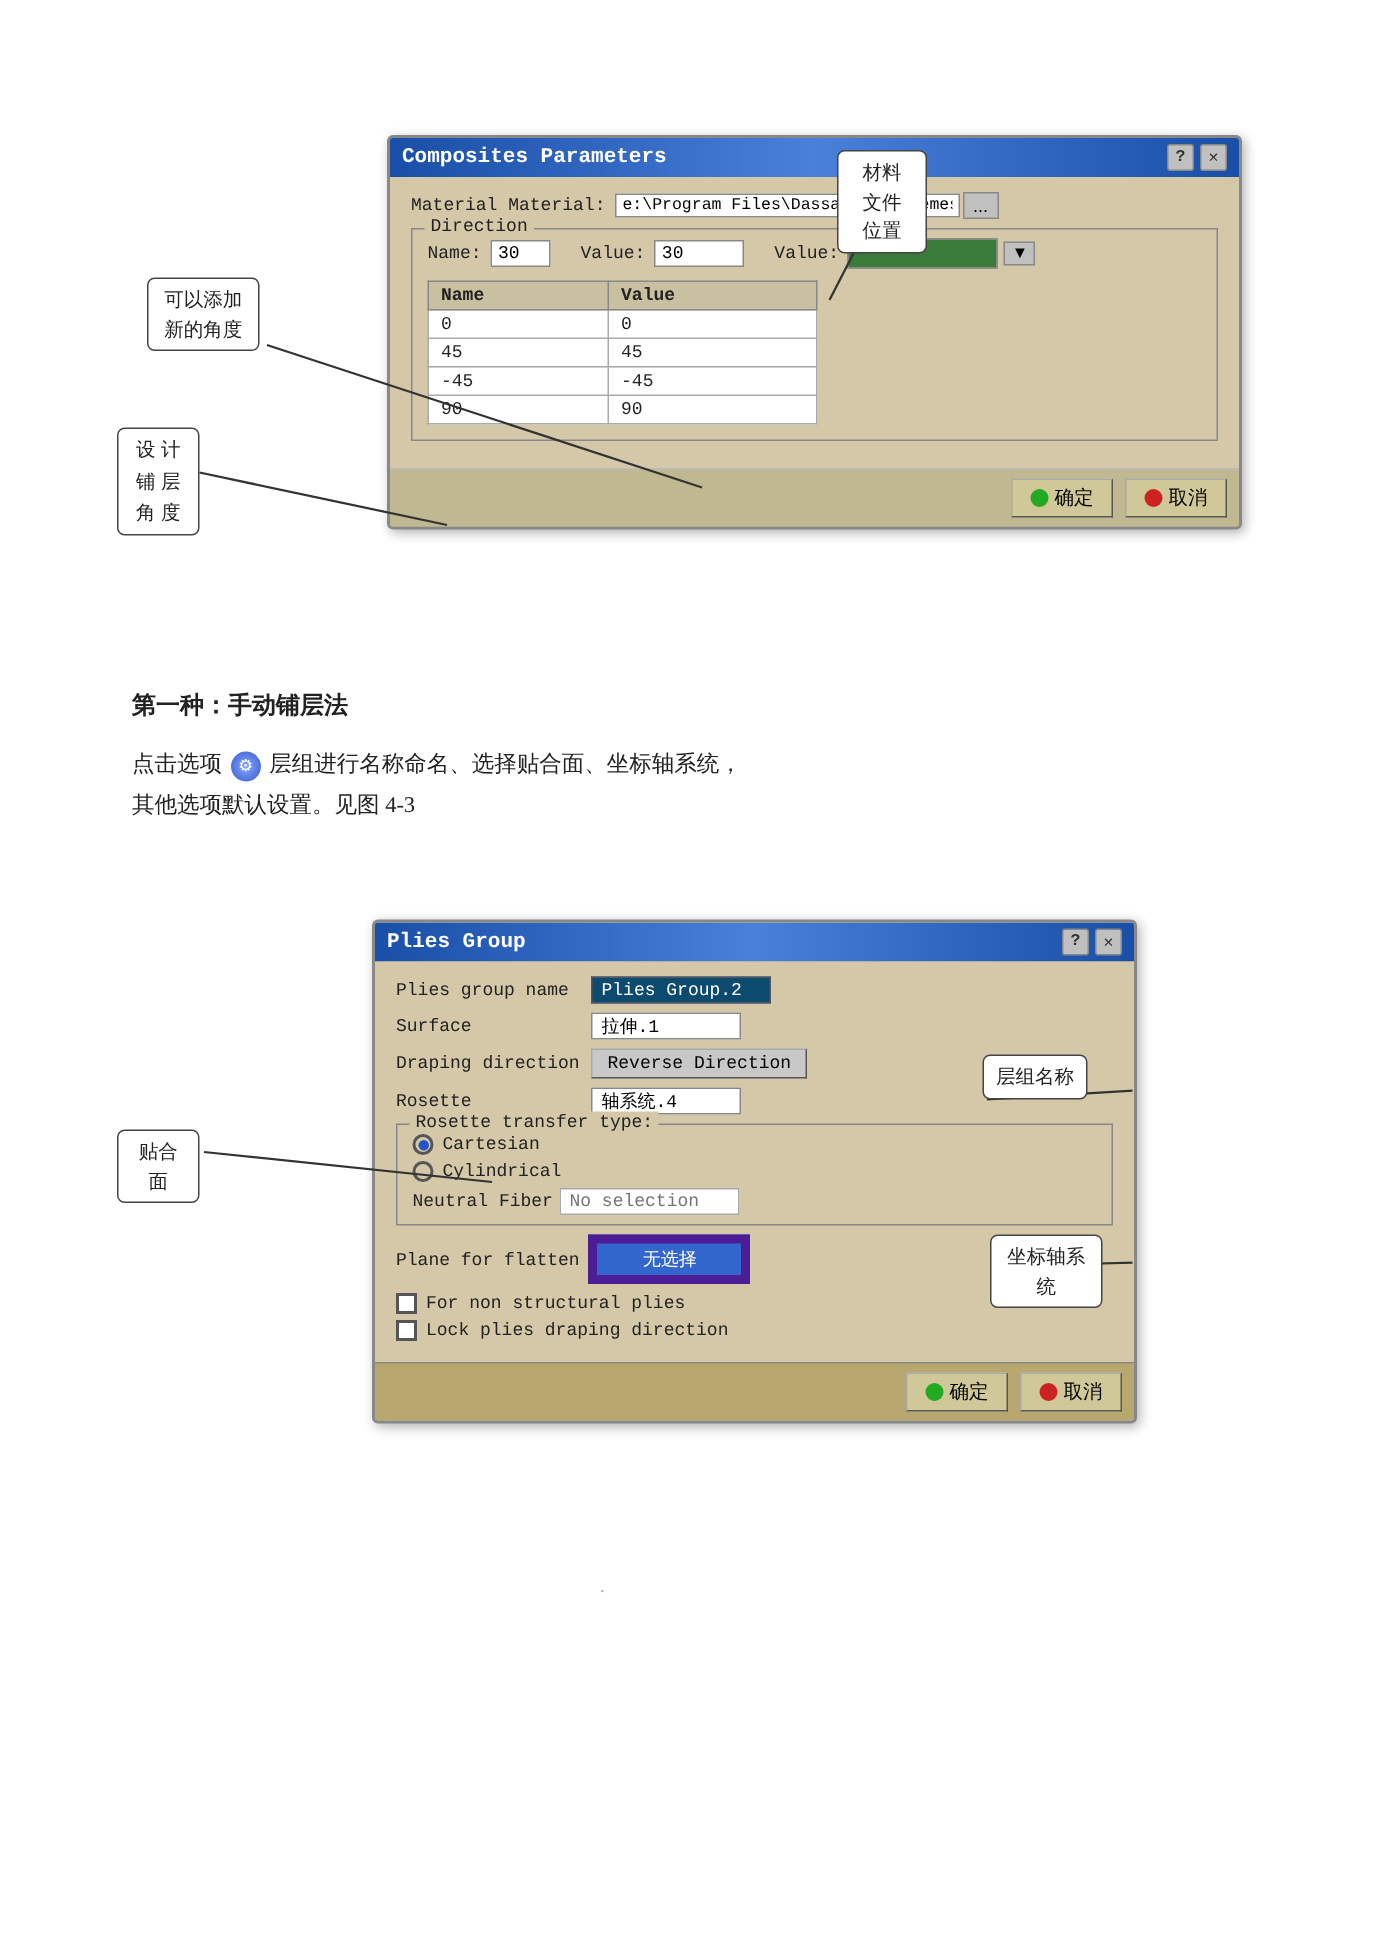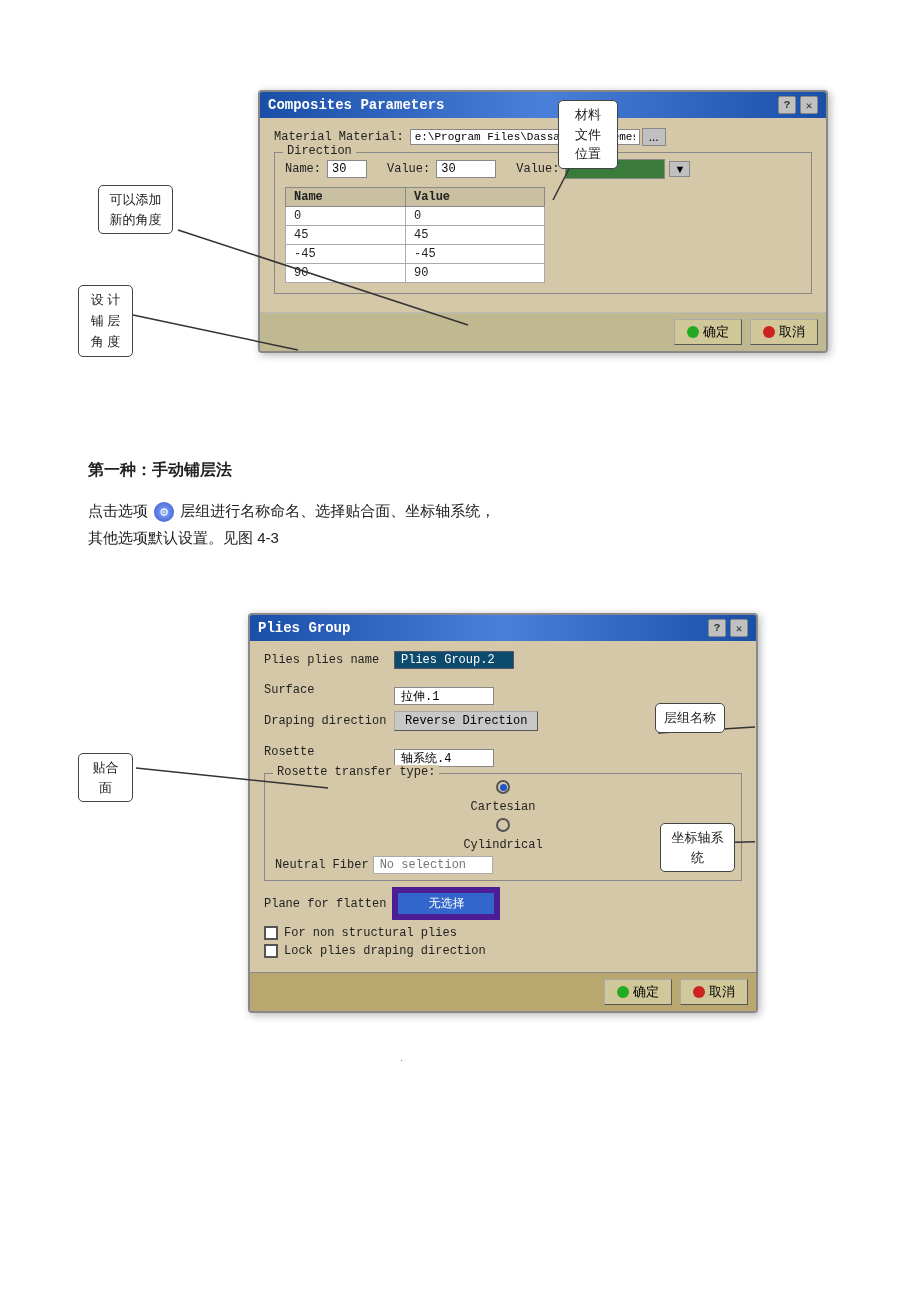--- a/index.html
+++ b/index.html
@@ -257,20 +257,21 @@
     .section-heading {
       font-weight: bold;
       font-size: 16px;
       margin: 20px 0 16px 40px;
     }
 
     .section-text {
       margin: 0 40px 12px 40px;
       font-size: 15px;
       line-height: 1.8;
+      font-family: Liberation Serif, serif;
     }
 
     .inline-icon {
       display: inline-block;
       width: 20px;
       height: 20px;
       background: radial-gradient(circle, #88aaff, #3355cc);
       border-radius: 50%;
       vertical-align: middle;
       margin: 0 2px;
@@ -323,21 +324,20 @@
       font-family: 'Courier New', monospace;
       font-size: 12px;
     }
 
     .plies-input-normal {
       background: #fff;
       border: 1px solid #888;
       padding: 1px 6px;
       font-family: 'Courier New', monospace;
       font-size: 12px;
-      margin-top: 12px;
     }
 
     .reverse-btn {
       background: #c8c8c8;
       border: 1px outset #aaa;
       padding: 2px 10px;
       font-family: 'Courier New', monospace;
       font-size: 12px;
       cursor: pointer;
     }
@@ -359,21 +359,20 @@
       font-size: 12px;
     }
 
     .radio-row {
       display: flex;
       align-items: center;
       gap: 6px;
       font-family: 'Courier New', monospace;
       font-size: 12px;
       margin-bottom: 4px;
-      flex-direction: column;
     }
 
     .radio-dot {
       width: 14px;
       height: 14px;
       border-radius: 50%;
       border: 2px solid #555;
       display: inline-flex;
       align-items: center;
       justify-content: center;
@@ -639,21 +638,21 @@
           <span>Plies Group</span>
           <div class="dialog-title-btns">
             <div class="title-btn">?</div>
             <div class="title-btn">✕</div>
           </div>
         </div>
 
         <div class="plies-body">
 
           <div class="plies-row">
-            <span class="plies-label">Plies plies name</span>
+            <span class="plies-label">Plies group name</span>
             <input type="text" class="plies-input-highlight" value="Plies Group.2" style="width: 120px;">
           </div>
 
           <div class="plies-row">
             <span class="plies-label">Surface</span>
             <input type="text" class="plies-input-normal" value="拉伸.1" style="width: 100px;">
           </div>
 
           <div class="plies-row">
             <span class="plies-label">Draping direction</span>

